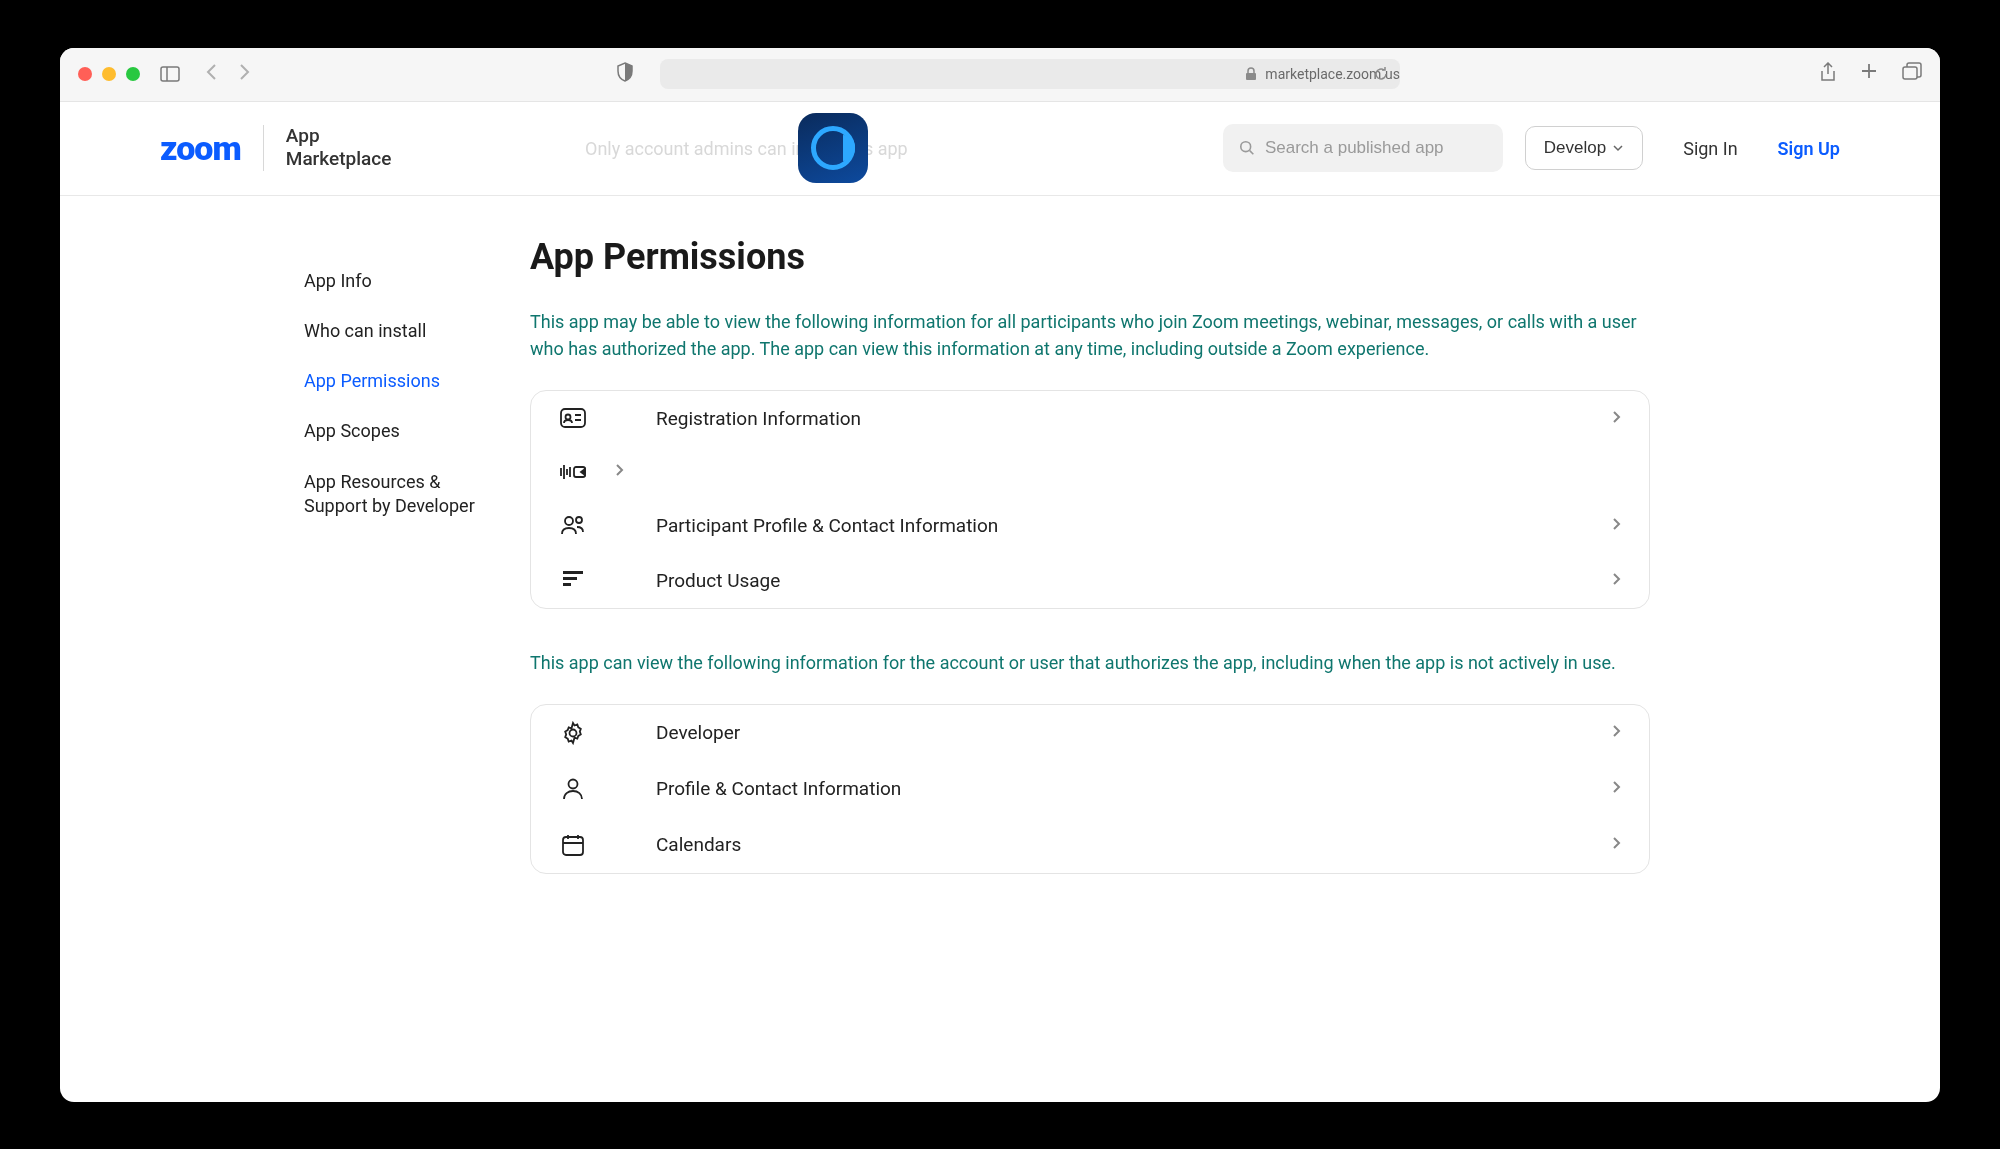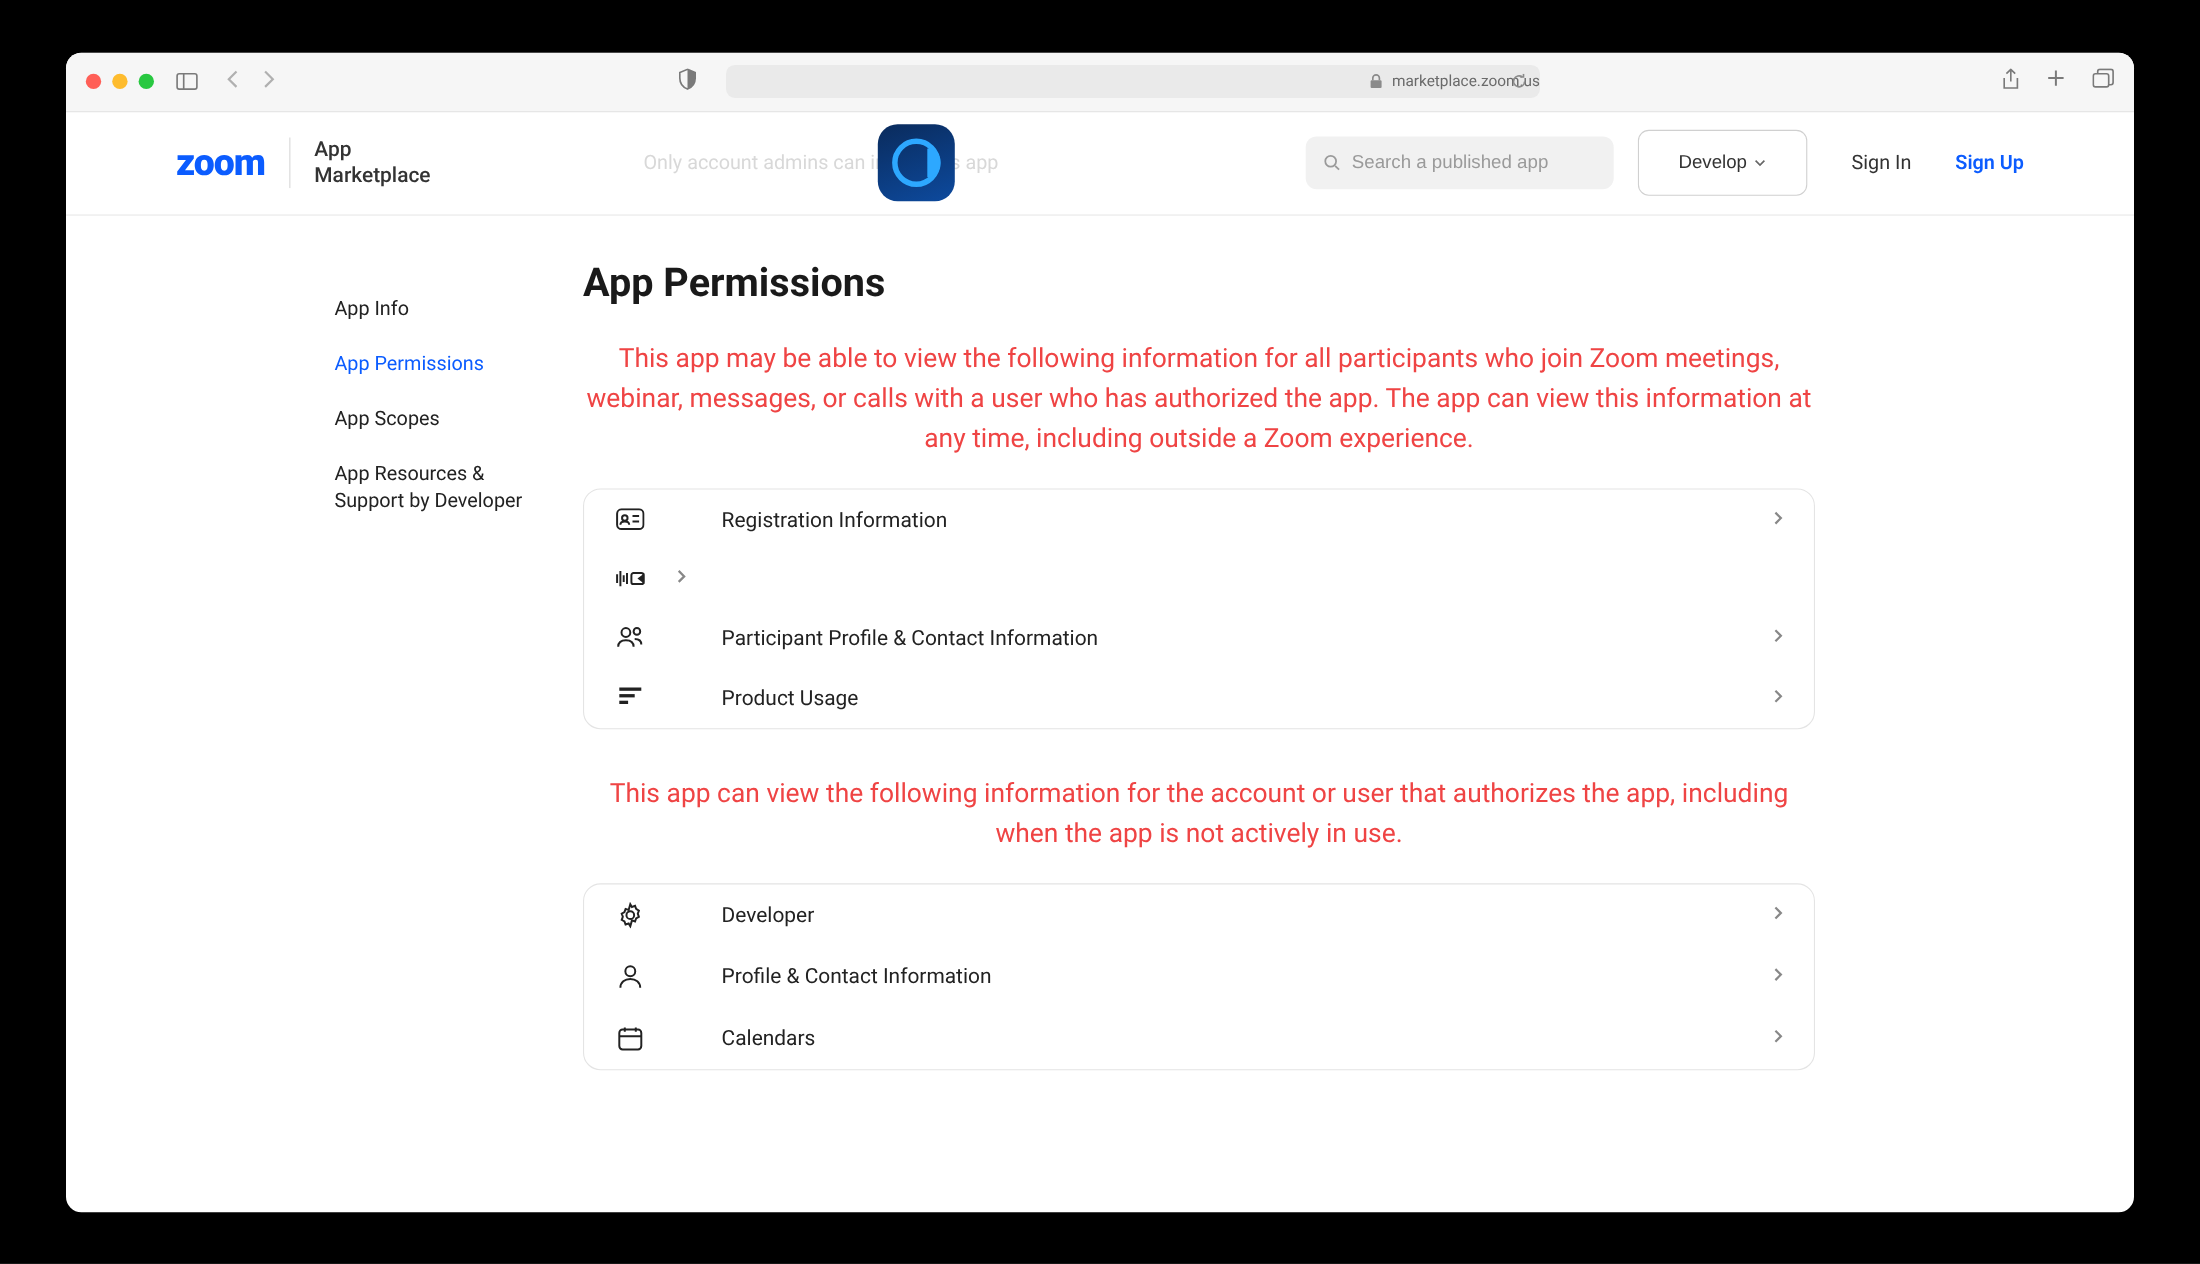--- a/index.html
+++ b/index.html
@@ -121,22 +121,22 @@
   border: none;
   background: transparent;
   outline: none;
   font-size: 17px;
   width: 100%;
   color: #333;
 }
 .search-box input::placeholder { color: #9a9a9a; }
 .develop-btn {
   margin-left: 22px;
-  height: 60px;
-  padding: 0 36px;
+  height: 44px;
+  padding: 0 18px;
   border: 1px solid #d0d0d0;
   border-radius: 10px;
   background: #fff;
   display: flex;
   align-items: center;
   gap: 6px;
   font-size: 17px;
   color: #333;
   cursor: pointer;
 }
@@ -164,26 +164,25 @@
   overflow-y: auto;
   max-width: 1150px;
 }
 .main h1 {
   font-size: 36px;
   font-weight: 700;
   color: #1a1a1a;
   margin-bottom: 30px;
 }
 .main p.desc {
-  font-size: 24px;
-  color: #ef4444;
+  font-size: 18px;
+  color: #0f766e;
   line-height: 1.5;
   margin-bottom: 28px;
   max-width: 1120px;
-  text-align: center;
 }
 .perm-group {
   border: 1px solid #e4e4e4;
   border-radius: 16px;
   margin-bottom: 40px;
   overflow: hidden;
 }
 .perm-row {
   display: flex;
   align-items: center;
@@ -286,20 +285,21 @@
             <polyline points="2,2 6,6 10,2"></polyline>
           </svg>
       </button>
       <a class="signin">Sign In</a>
       <a class="signup">Sign Up</a>
     </div>
 
     <div class="content">
       <nav class="sidebar">
         <div class="sidebar-item">App Info</div>
+        <div class="sidebar-item">Who can install</div>
         <div class="sidebar-item active">App Permissions</div>
         <div class="sidebar-item">App Scopes</div>
         <div class="sidebar-item">App Resources &amp; Support by Developer</div>
       </nav>
 
       <main class="main">
         <h1>App Permissions</h1>
         <p class="desc">This app may be able to view the following information for all participants who join Zoom meetings, webinar, messages, or calls with a user who has authorized the app. The app can view this information at any time, including outside a Zoom experience.</p>
 
         <div class="perm-group">

